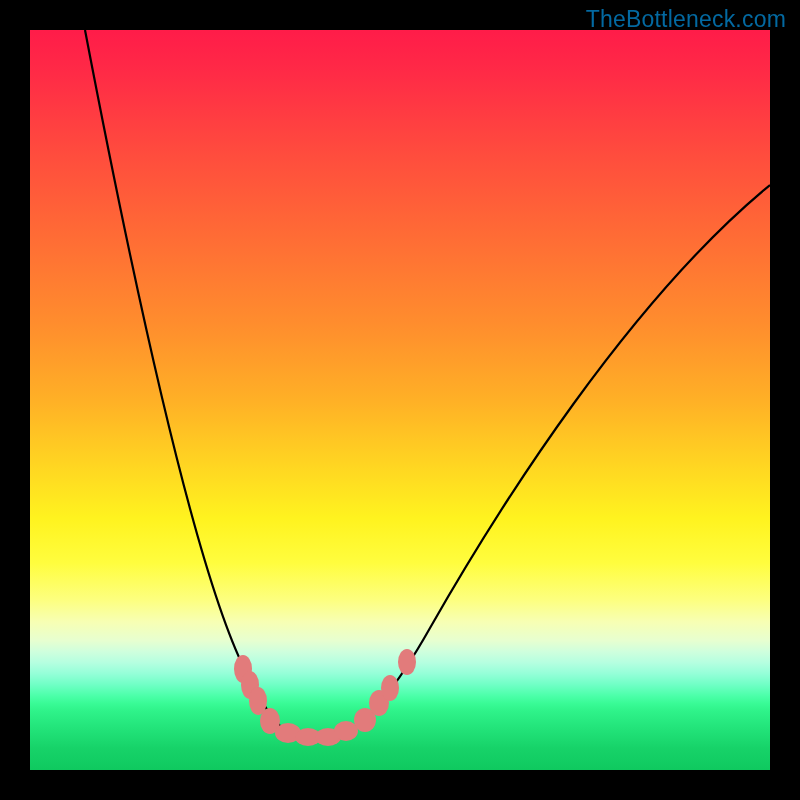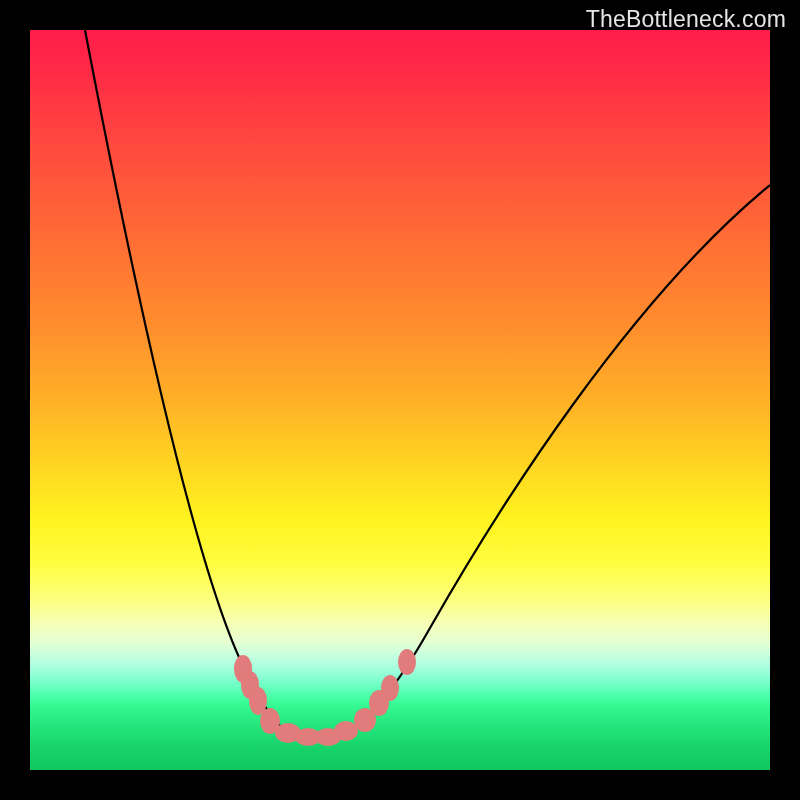--- a/index.html
+++ b/index.html
@@ -50,21 +50,21 @@
   }
   .curve {
     position: absolute;
     inset: 0;
   }
   .watermark-wrap {
     position: absolute;
     top: 6px;
     right: 14px;
     font-size: 23px;
-    color: #e5e5e5;
+    color: #0369a1;
     font-weight: 500;
     letter-spacing: 0.2px;
   }
 </style>
 </head>
 <body>
 
 <div class="watermark-wrap">TheBottleneck.com</div>
 
 <div class="frame">

